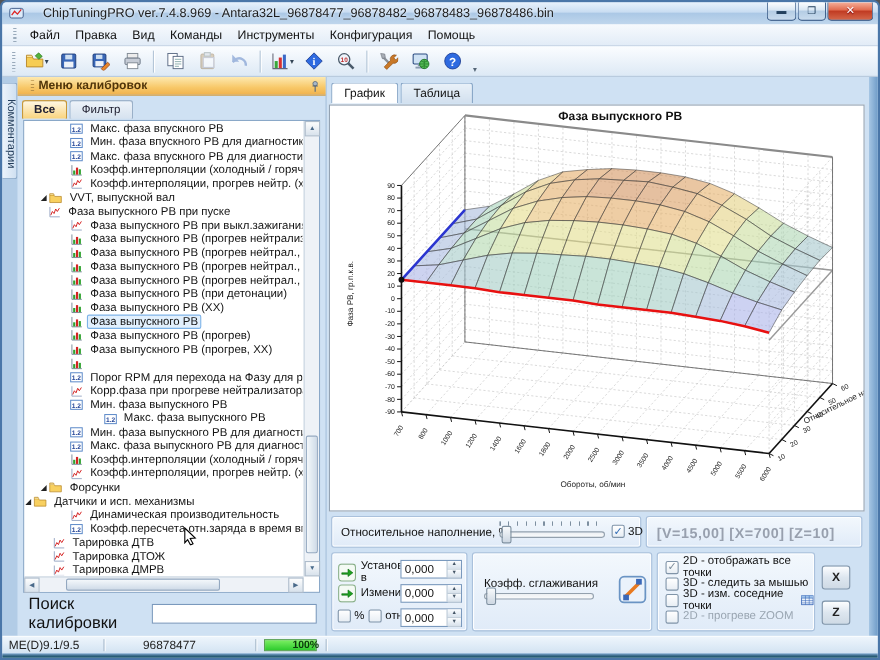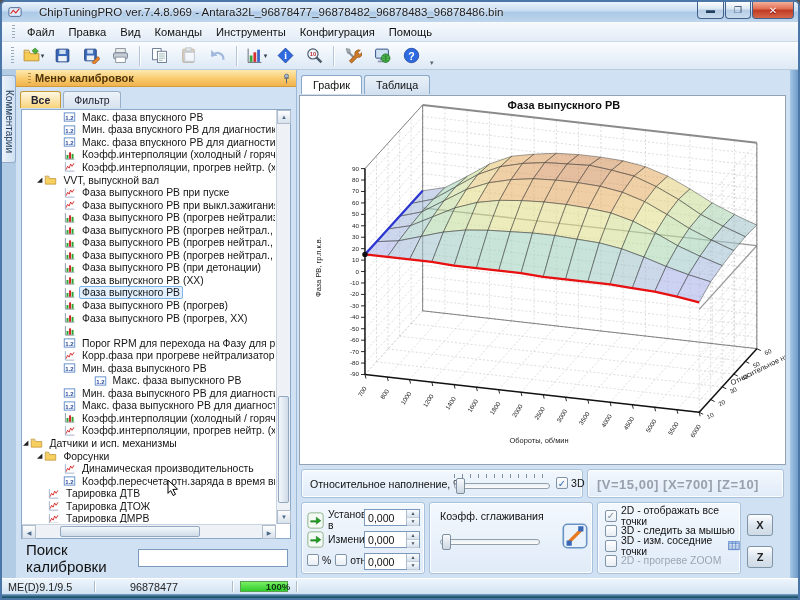--- a/index.html
+++ b/index.html
@@ -352,21 +352,21 @@
           <div class="trow" style="padding-left: 14px;">
             <span class="arrow">◢</span>
             <span class="ticon ico">
               <svg viewBox="0 0 16 16">
                 <path d="M1 4.5h5l1 1.6h8V13.5H1z" fill="#f8d060" stroke="#b8882a" stroke-width=".9"></path>
                 <path d="M1 4.5V2.8h4.5l.9 1.7" fill="#fae39a" stroke="#b8882a" stroke-width=".9"></path>
               </svg>
             </span>
             <span class="lbl">VVT, выпускной вал</span>
           </div>
-          <div class="trow" style="padding-left: 40px;">
+          <div class="trow" style="padding-left: 20px;">
             <span class="ticon ico">
               <svg viewBox="0 0 16 16">
                 <path d="M2.5 1.5v12h12" stroke="#8899bb" fill="none" stroke-width="1"></path>
                 <path d="M3.5 11.5l2-4.5 2 2.5 2-5.5 2 3 2.5-4" stroke="#d42424" fill="none" stroke-width="1.2"></path>
               </svg>
             </span>
             <span class="lbl">Фаза выпускного РВ при пуске</span>
           </div>
           <div class="trow" style="padding-left: 40px;">
             <span class="ticon ico">
@@ -553,39 +553,39 @@
           </div>
           <div class="trow" style="padding-left: 40px;">
             <span class="ticon ico">
               <svg viewBox="0 0 16 16">
                 <path d="M2.5 1.5v12h12" stroke="#8899bb" fill="none" stroke-width="1"></path>
                 <path d="M3.5 11.5l2-4.5 2 2.5 2-5.5 2 3 2.5-4" stroke="#d42424" fill="none" stroke-width="1.2"></path>
               </svg>
             </span>
             <span class="lbl">Коэфф.интерполяции, прогрев нейтр. (холодны</span>
           </div>
+          <div class="trow" style="padding-left: 14px;">
+            <span class="arrow">◢</span>
+            <span class="ticon ico">
+              <svg viewBox="0 0 16 16">
+                <path d="M1 4.5h5l1 1.6h8V13.5H1z" fill="#f8d060" stroke="#b8882a" stroke-width=".9"></path>
+                <path d="M1 4.5V2.8h4.5l.9 1.7" fill="#fae39a" stroke="#b8882a" stroke-width=".9"></path>
+              </svg>
+            </span>
+            <span class="lbl">Форсунки</span>
+          </div>
           <div class="trow">
             <span class="arrow">◢</span>
             <span class="ticon ico">
               <svg viewBox="0 0 16 16">
                 <path d="M1 4.5h5l1 1.6h8V13.5H1z" fill="#f8d060" stroke="#b8882a" stroke-width=".9"></path>
                 <path d="M1 4.5V2.8h4.5l.9 1.7" fill="#fae39a" stroke="#b8882a" stroke-width=".9"></path>
               </svg>
             </span>
             <span class="lbl">Датчики и исп. механизмы</span>
-          </div>
-          <div class="trow" style="padding-left: 14px;">
-            <span class="arrow">◢</span>
-            <span class="ticon ico">
-              <svg viewBox="0 0 16 16">
-                <path d="M1 4.5h5l1 1.6h8V13.5H1z" fill="#f8d060" stroke="#b8882a" stroke-width=".9"></path>
-                <path d="M1 4.5V2.8h4.5l.9 1.7" fill="#fae39a" stroke="#b8882a" stroke-width=".9"></path>
-              </svg>
-            </span>
-            <span class="lbl">Форсунки</span>
           </div>
           <div class="trow" style="padding-left: 40px;">
             <span class="ticon ico">
               <svg viewBox="0 0 16 16">
                 <path d="M2.5 1.5v12h12" stroke="#8899bb" fill="none" stroke-width="1"></path>
                 <path d="M3.5 11.5l2-4.5 2 2.5 2-5.5 2 3 2.5-4" stroke="#d42424" fill="none" stroke-width="1.2"></path>
               </svg>
             </span>
             <span class="lbl">Динамическая производительность</span>
           </div>
@@ -992,21 +992,21 @@
       <div class="spinner" style="position:absolute;left:62px;top:50px;">
         <span class="val">0,000</span>
         <span class="spin">
             <span>▲</span>
             <span>▼</span>
           </span>
       </div>
     </div>
 
     <div class="grp" style="left:132px;top:432px;width:164px;height:72px;">
-      <span class="ctl-label" style="left:10px;top:7px;">Коэфф. сглаживания</span>
+      <span class="ctl-label" style="left:10px;top:22px;">Коэфф. сглаживания</span>
       <div class="slider" style="left:10px;top:32px;width:100px;height:14px;">
         <div class="track"></div>
         <div class="thumb"></div>
       </div>
       <div style="position:absolute;left:132px;top:20px;width:26px;height:26px;" class="ico">
           <svg viewBox="0 0 16 16">
             <rect x=".8" y=".8" width="14.4" height="14.4" rx="2.5" fill="#eaf2fb" stroke="#6a94c4"></rect>
             <path d="M4 12L12 4" stroke="#e87a20" stroke-width="2"></path>
             <rect x="2.8" y="10.8" width="3.2" height="3.2" fill="#3a68b8"></rect>
             <rect x="10" y="2" width="3.2" height="3.2" fill="#3a68b8"></rect>

